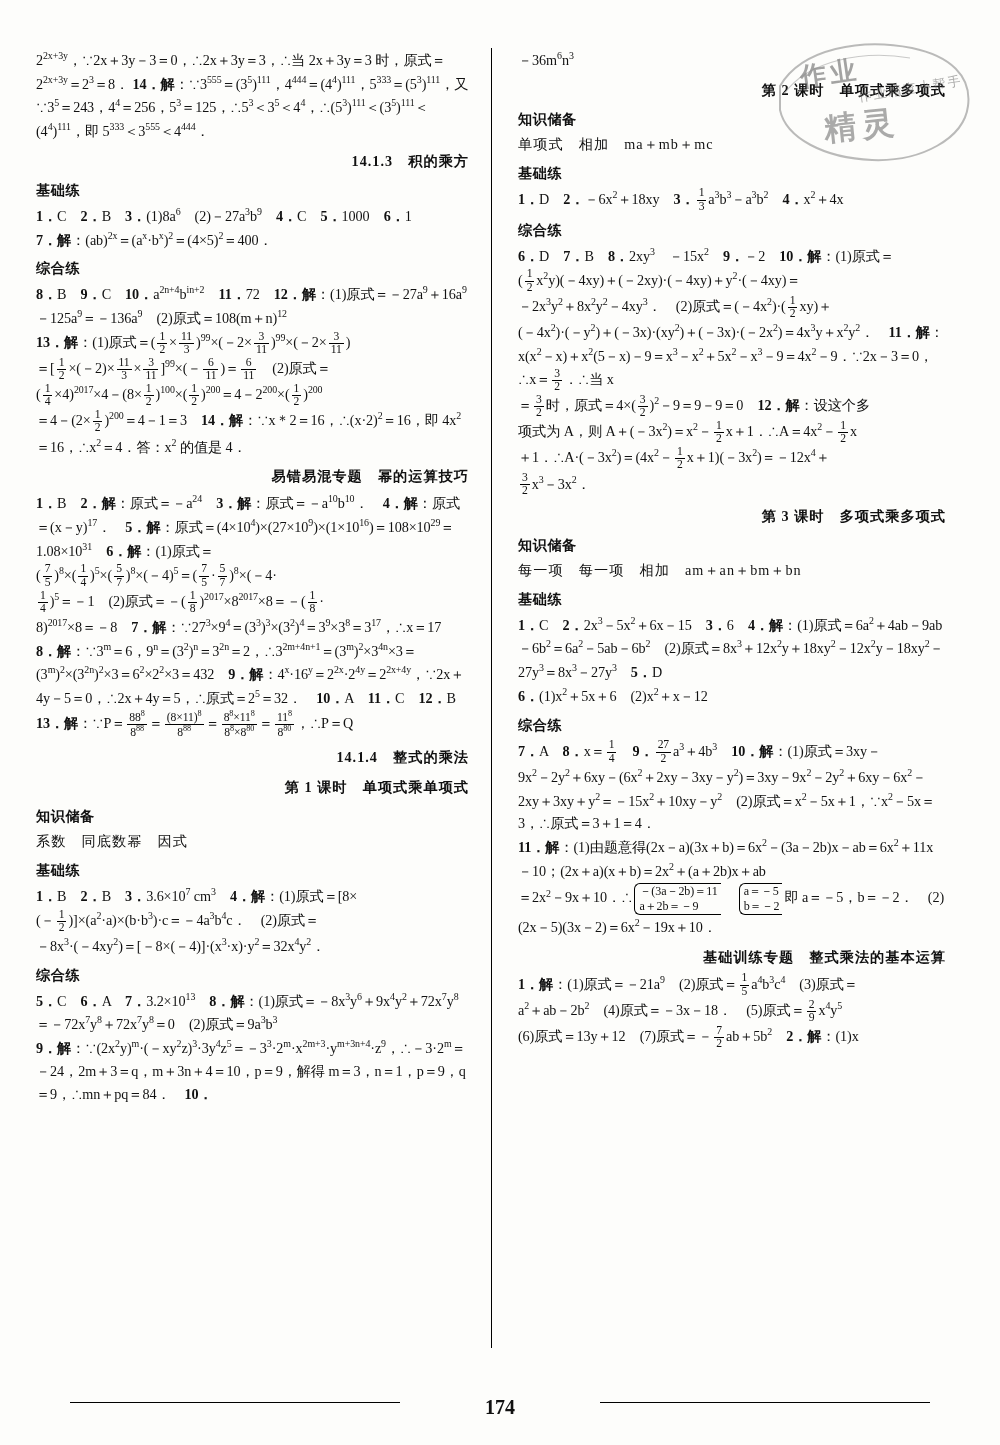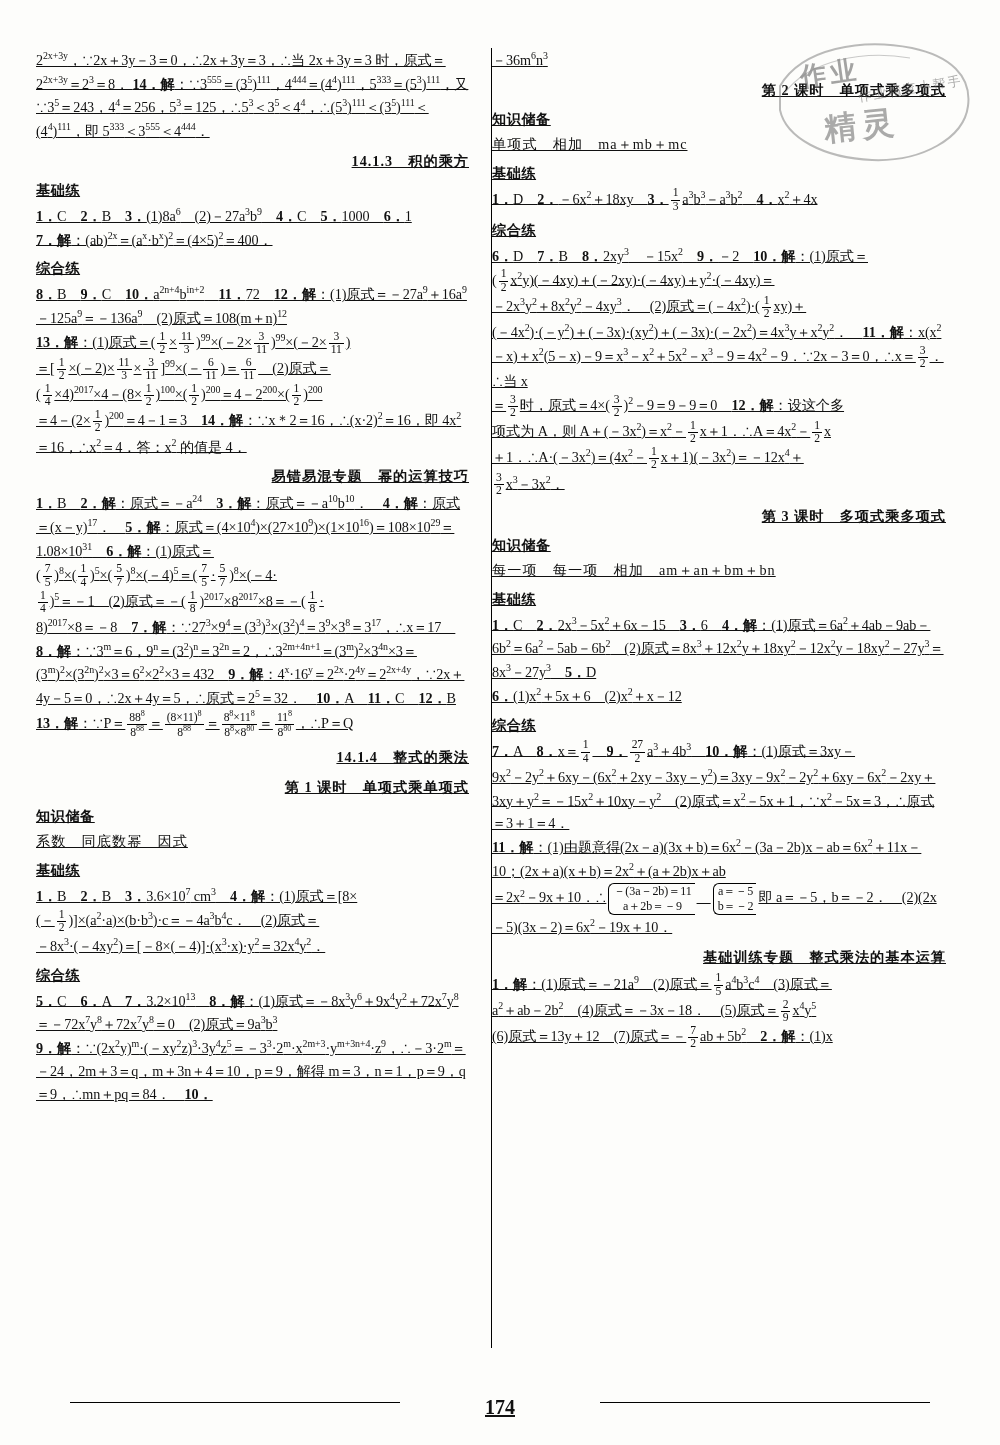--- a/index.html
+++ b/index.html
@@ -20,33 +20,31 @@
     display:flex;
     height:1300px;
     gap:0px;
   }
   .col{
     width:455px;
     box-sizing:border-box;
     font-size:14.2px;
     line-height:1.62;
     letter-spacing:-0.1px;
-    text-decoration:underline;
   }
   .col.left{padding-right:22px;}
-  .col.right{border-left:1px solid #000;}
+  .col.right{padding-left:26px;border-left:1px solid #000;}
   .ln{margin:0;white-space:normal;}
   .ctr{text-align:right;font-weight:bold;letter-spacing:1px;margin:7px 0 3px 0;}
   .sec-head{font-weight:bold;margin:6px 0 2px 0;letter-spacing:0.5px;}
   .kv{margin:1px 0 2px 0;letter-spacing:1px;}
   .bignum{
     position:absolute;left:50%;transform:translateX(-50%);
     bottom:26px;font-size:20px;font-weight:bold;
     font-family:"Liberation Serif",serif;
-    text-decoration:underline;
   }
   .rule-l{position:absolute;bottom:42px;left:70px;width:330px;border-top:1px solid #000;}
   .rule-r{position:absolute;bottom:42px;right:70px;width:330px;border-top:1px solid #000;}
   .stamp{
     position:absolute;right:18px;top:34px;width:210px;height:140px;
     pointer-events:none;
   }
   .stamp .txt1{
     position:absolute;left:28px;top:22px;
     font-size:26px;color:#5a5a5a;font-weight:bold;
@@ -73,21 +71,21 @@
   }
   .frac .num{display:block;border-bottom:1px solid #000;padding:0 2px;}
   .frac .den{display:block;padding:0 2px;}
   .brace{
     display:inline-block;vertical-align:middle;
     border-left:1.5px solid #000;border-top:1.5px solid #000;border-bottom:1.5px solid #000;
     border-radius:6px 0 0 6px;
     padding:0 3px 0 4px;margin:0 2px;
     line-height:1.25;font-size:.85em;text-align:left;
   }
-  .brace span{display:block;text-align:center;}
+  .brace span{display:block;}
 </style>
 </head>
 <body>
 
 <div class="page">
 
   <div class="stamp">
     <div class="txt1">作业</div>
     <div class="txt3">作业精查小帮手</div>
     <div class="txt2">精灵</div>

